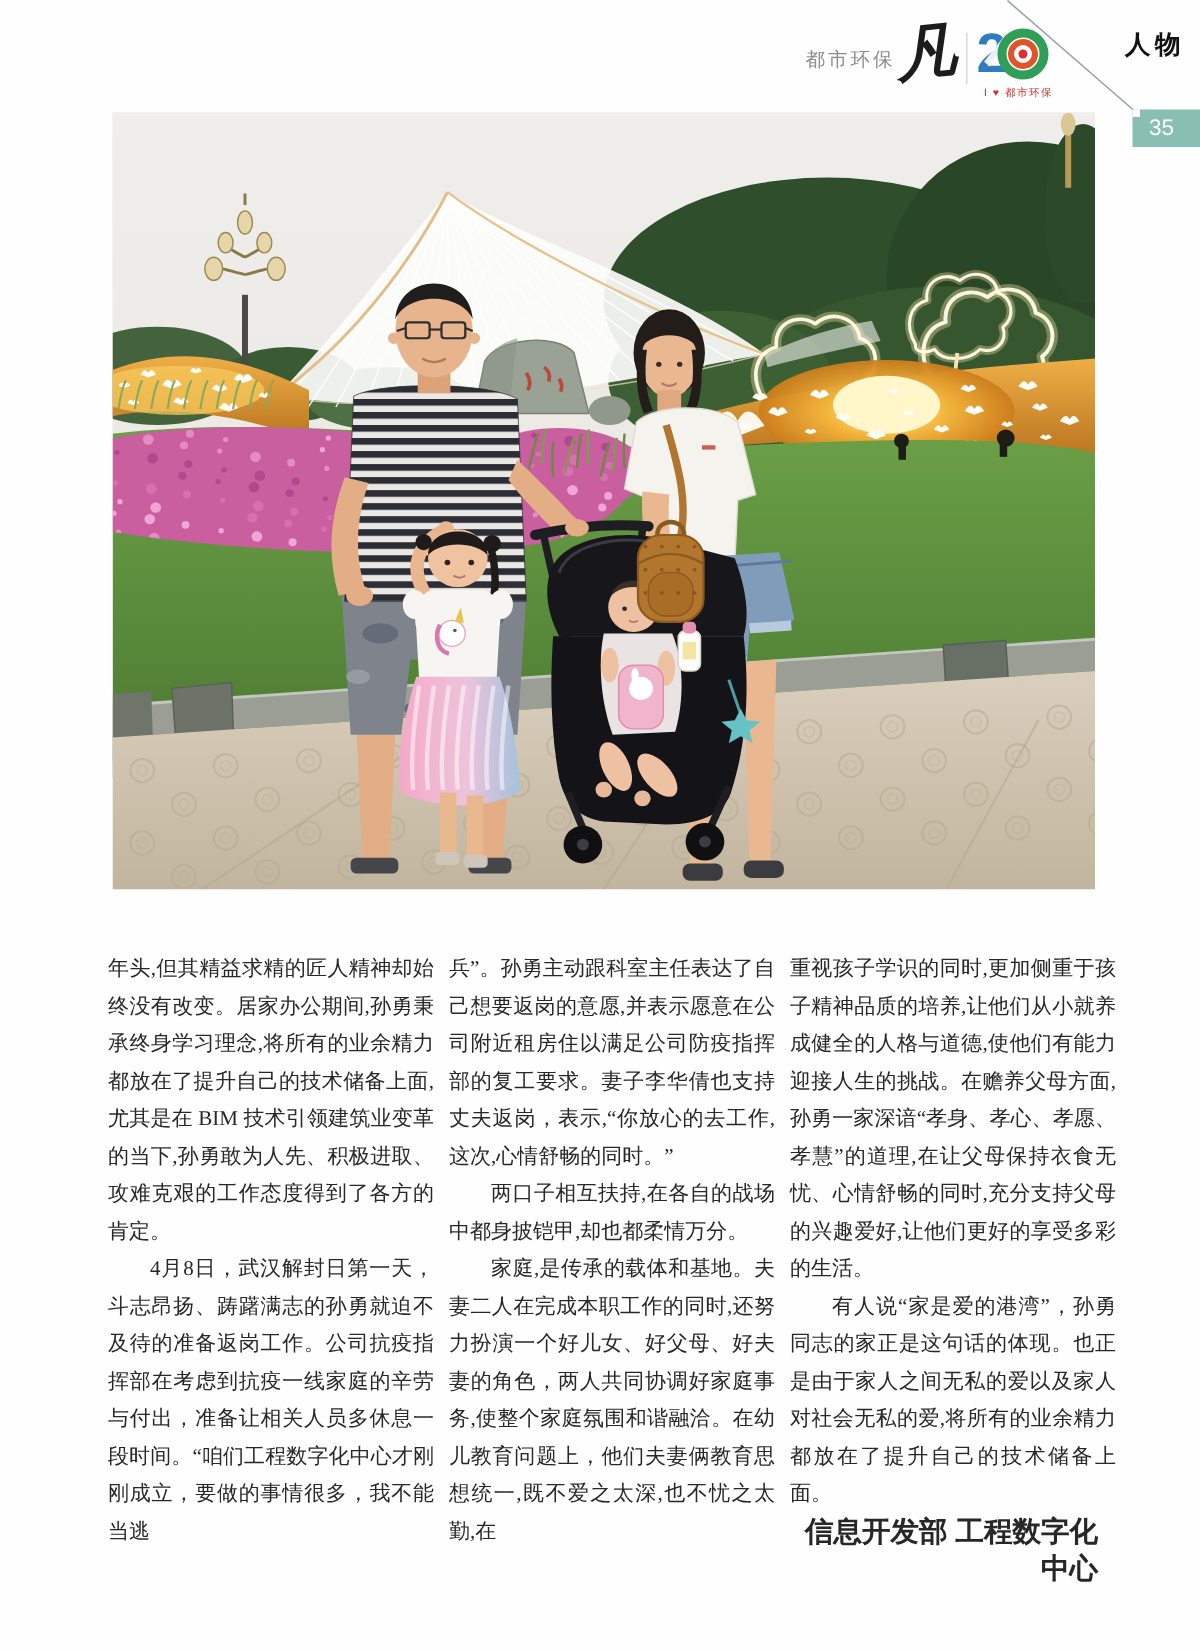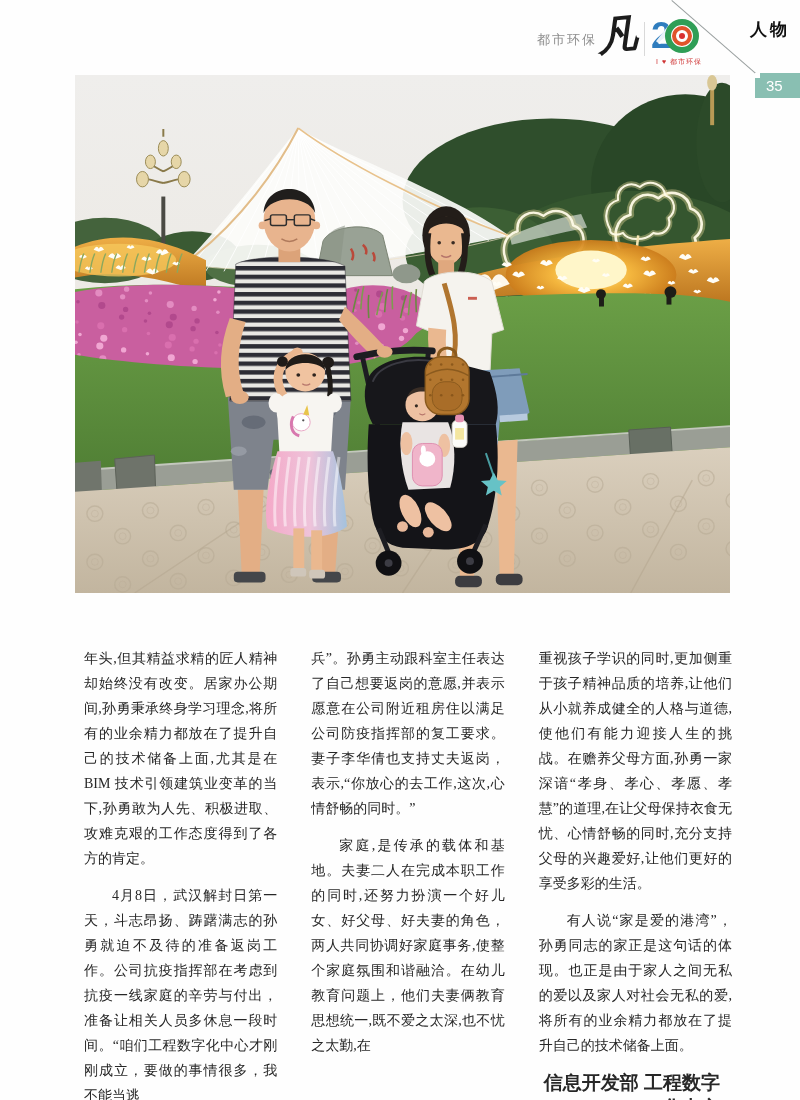--- a/index.html
+++ b/index.html
@@ -34,21 +34,21 @@
   .page-num .notch{position:absolute;left:0;top:0;width:5px;height:5px;background:#fff;}
 
   
   .photo{position:absolute;left:75px;top:75px;width:655px;height:518px;margin:0;
          overflow:hidden;background:#eceae6;}
   .photo svg{display:block;width:100%;height:100%;}
 
   
   .article{position:absolute;left:72px;top:634px;width:672px;display:flex;gap:10px;}
   .col{flex:1;font-size:14px;line-height:25px;text-align:justify;}
-  .col p{margin:12px;}
+  .col p{margin:0;}
   .col p.indent{text-indent:2em;}
   .byline{font-family:"Liberation Sans",sans-serif;font-weight:bold;font-size:19px;
           text-align:right;padding-right:12px;}
 </style>
 </head>
 <body>
 
 <div class="page">
 
   <span class="brand-name">都市环保</span>
@@ -636,20 +636,21 @@
     </svg>
   </figure>
 
   <main class="article">
     <div class="col">
       <p>年头,但其精益求精的匠人精神却始终没有改变。居家办公期间,孙勇秉承终身学习理念,将所有的业余精力都放在了提升自己的技术储备上面,尤其是在 BIM 技术引领建筑业变革的当下,孙勇敢为人先、积极进取、攻难克艰的工作态度得到了各方的肯定。</p>
       <p class="indent">4月8日，武汉解封日第一天，斗志昂扬、踌躇满志的孙勇就迫不及待的准备返岗工作。公司抗疫指挥部在考虑到抗疫一线家庭的辛劳与付出，准备让相关人员多休息一段时间。“咱们工程数字化中心才刚刚成立，要做的事情很多，我不能当逃</p>
     </div>
     <div class="col">
       <p>兵”。孙勇主动跟科室主任表达了自己想要返岗的意愿,并表示愿意在公司附近租房住以满足公司防疫指挥部的复工要求。妻子李华倩也支持丈夫返岗，表示,“你放心的去工作,这次,心情舒畅的同时。”</p>
+      <p class="indent">两口子相互扶持,在各自的战场中都身披铠甲,却也都柔情万分。</p>
       <p class="indent">家庭,是传承的载体和基地。夫妻二人在完成本职工作的同时,还努力扮演一个好儿女、好父母、好夫妻的角色，两人共同协调好家庭事务,使整个家庭氛围和谐融洽。在幼儿教育问题上，他们夫妻俩教育思想统一,既不爱之太深,也不忧之太勤,在</p>
     </div>
     <div class="col">
       <p>重视孩子学识的同时,更加侧重于孩子精神品质的培养,让他们从小就养成健全的人格与道德,使他们有能力迎接人生的挑战。在赡养父母方面,孙勇一家深谙“孝身、孝心、孝愿、孝慧”的道理,在让父母保持衣食无忧、心情舒畅的同时,充分支持父母的兴趣爱好,让他们更好的享受多彩的生活。</p>
       <p class="indent">有人说“家是爱的港湾”，孙勇同志的家正是这句话的体现。也正是由于家人之间无私的爱以及家人对社会无私的爱,将所有的业余精力都放在了提升自己的技术储备上面。</p>
       <p class="byline">信息开发部 工程数字化中心</p>
     </div>
   </main>
 </div>
 

